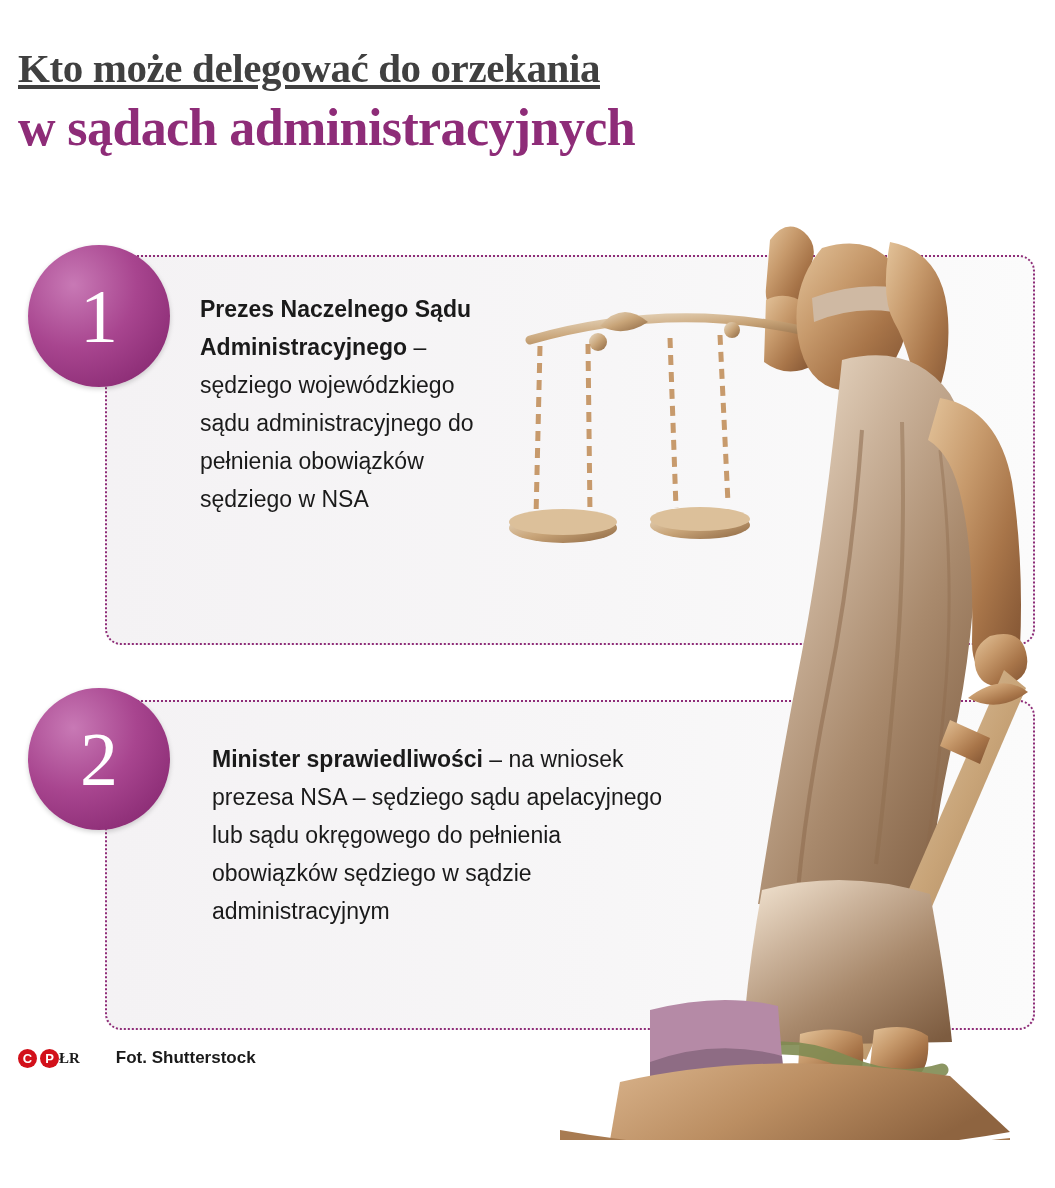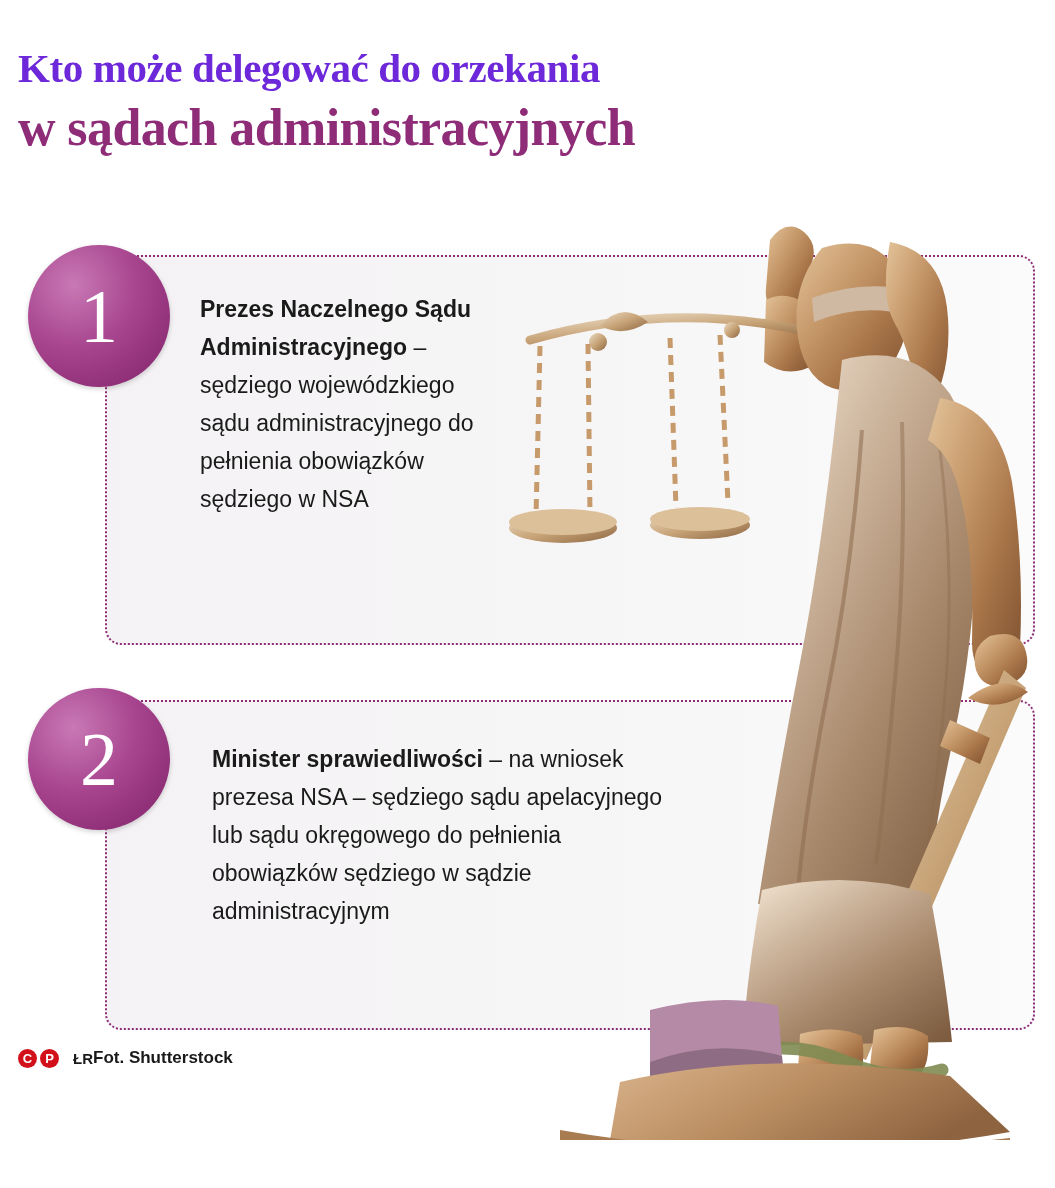--- a/index.html
+++ b/index.html
@@ -22,22 +22,23 @@
     left: 18px;
     top: 45px;
     width: 1010px;
   }
   .title-line-1 {
     font-family: "Liberation Serif", serif;
     font-weight: bold;
     font-size: 41px;
     line-height: 46px;
     letter-spacing: -0.4px;
-    color: #6d28d9;
+    color: #404040;
     white-space: nowrap;
+    text-decoration: underline;
   }
   .title-line-2 {
     font-family: "Liberation Serif", serif;
     font-weight: bold;
     font-size: 52px;
     line-height: 58px;
     letter-spacing: -0.6px;
     color: #8e2c78;
     white-space: nowrap;
     margin-top: 8px;
@@ -131,26 +132,27 @@
     height: 19px;
     border-radius: 50%;
     background: #d2101a;
     color: #ffffff;
     font-size: 13px;
     font-weight: bold;
     line-height: 19px;
     text-align: center;
   }
   .footer-initials {
-    margin-left: 14px;
     font-size: 15px;
     font-weight: bold;
     color: #1a1a1a;
+    font-family: Liberation Serif, serif;
   }
   .footer-credit {
+    margin-left: 36px;
     font-size: 17px;
     font-weight: bold;
     color: #1a1a1a;
   }
 </style>
 </head>
 <body>
 
 <div class="title-block">
   <div class="title-line-1">Kto może delegować do orzekania</div>

